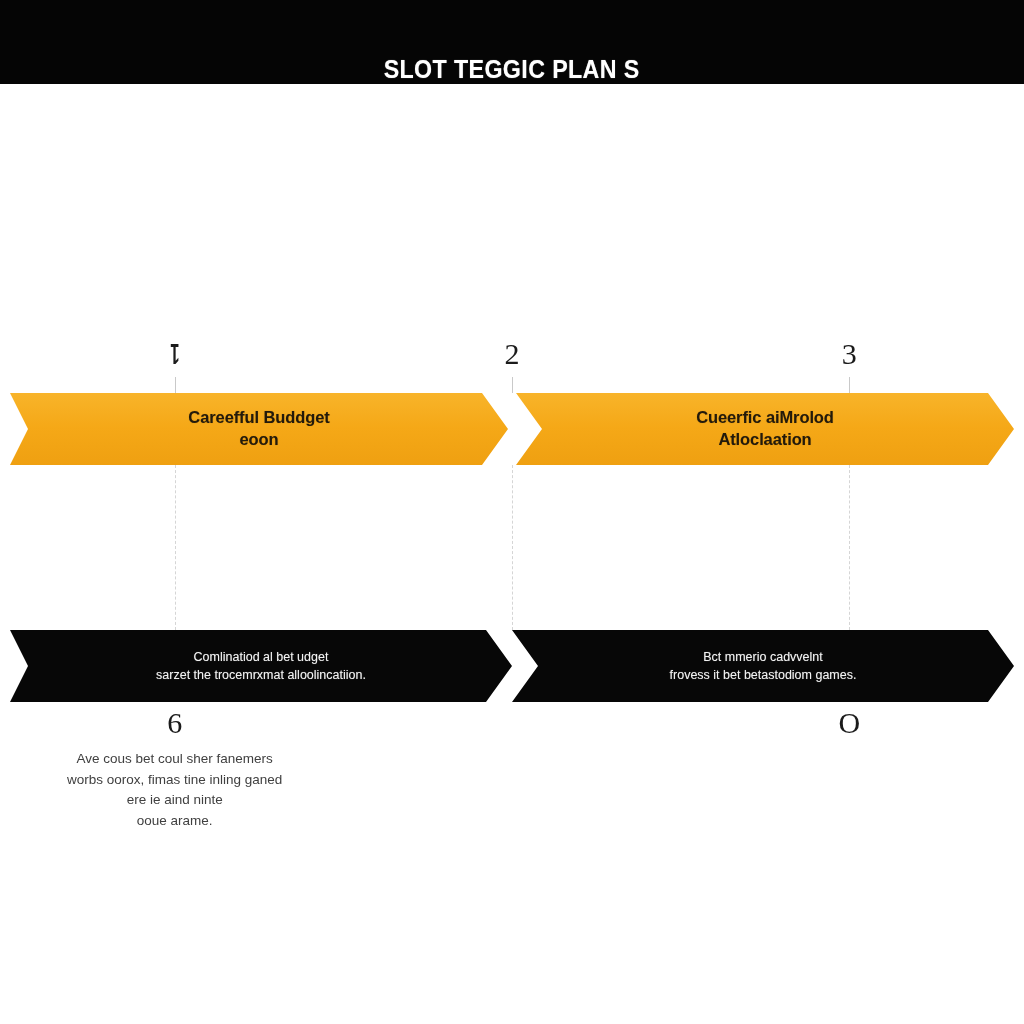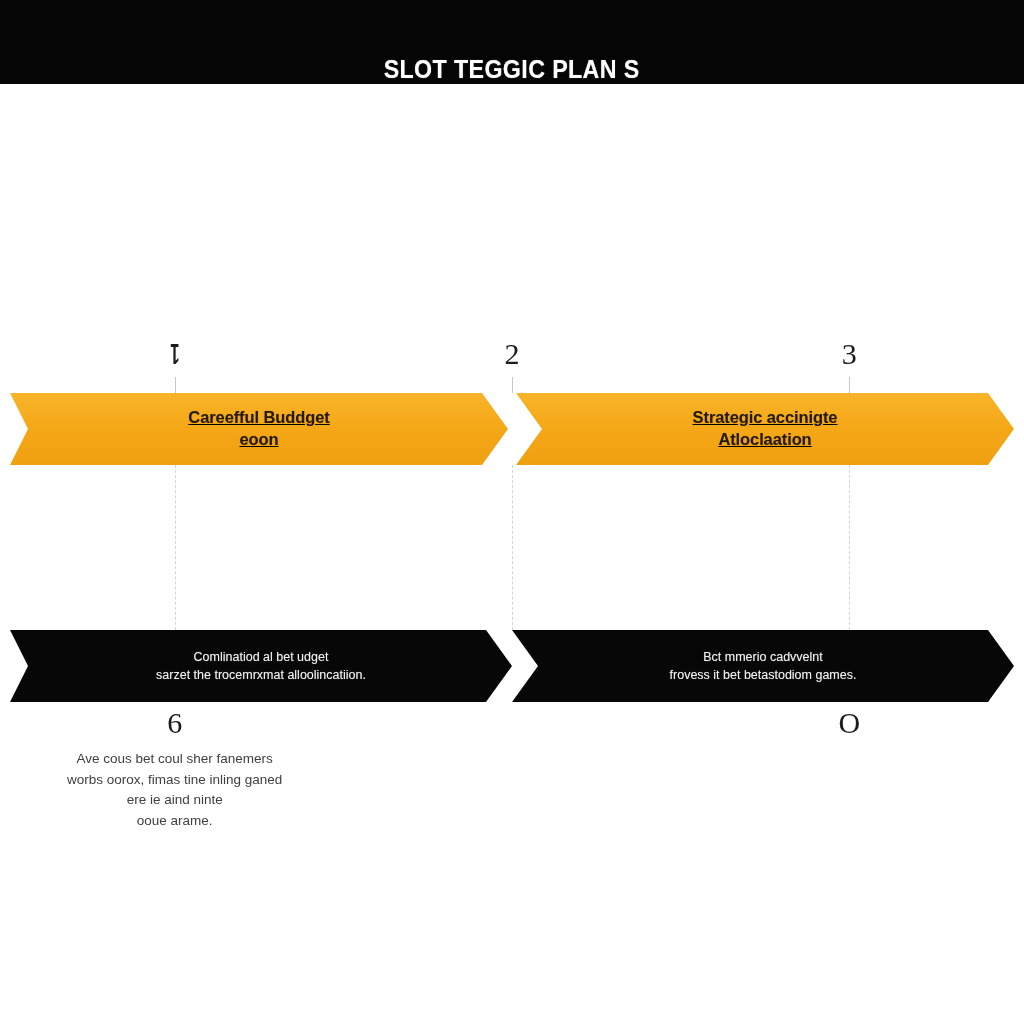--- a/index.html
+++ b/index.html
@@ -51,21 +51,20 @@
 
   
   .stage-row {
     position: absolute;
     left: 10px;
     top: 309px;          
     width: 1004px;
     height: 72px;
     display: flex;
     gap: 8px;
-    text-decoration: underline;
   }
   .chevron {
     position: relative;
     flex: 1 1 0;
     height: 72px;
     display: flex;
     align-items: center;
     justify-content: center;
     -webkit-clip-path: polygon(0 0, calc(100% - 26px) 0, 100% 50%, calc(100% - 26px) 100%, 0 100%, 26px 50%);
     clip-path: polygon(0 0, calc(100% - 26px) 0, 100% 50%, calc(100% - 26px) 100%, 0 100%, 26px 50%);
@@ -229,21 +228,21 @@
 
   <div class="stage-row">
     <div class="chevron chevron-amber first">
       <div class="chev-label">
         <span>Careefful Buddget</span><br>
         <span>eoon</span>
       </div>
     </div>
     <div class="chevron chevron-amber">
       <div class="chev-label">
-        <span>Strategic accinigte</span><br>
+        <span>Cueerfic aiMrolod</span><br>
         <span>Atloclaation</span>
       </div>
     </div>
   </div>
 
   <div class="connector-row">
     <div class="connector-cell">
       <div class="connector-line"></div>
     </div>
     <div class="connector-cell">

